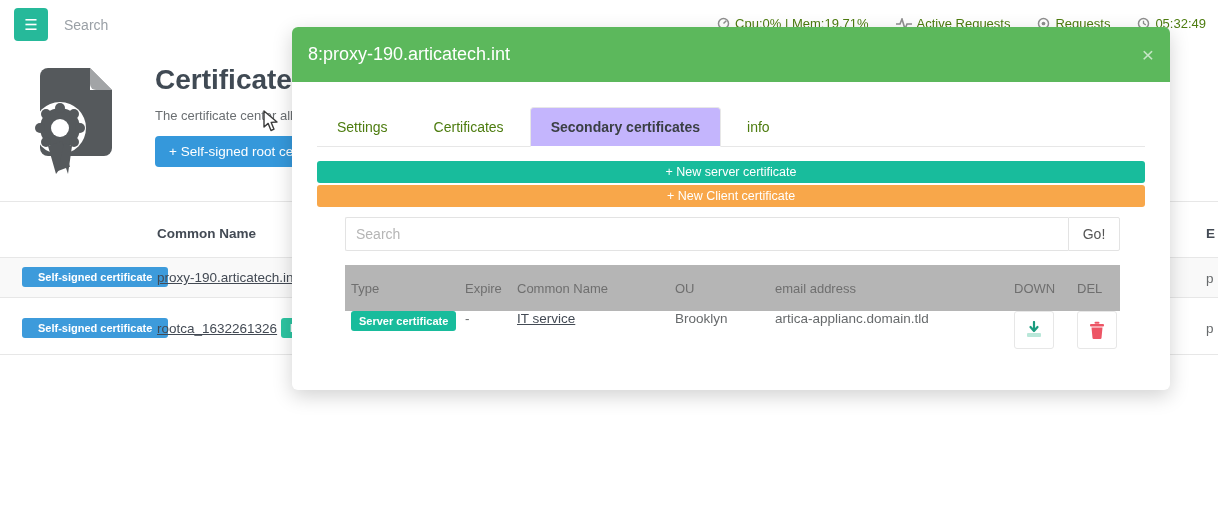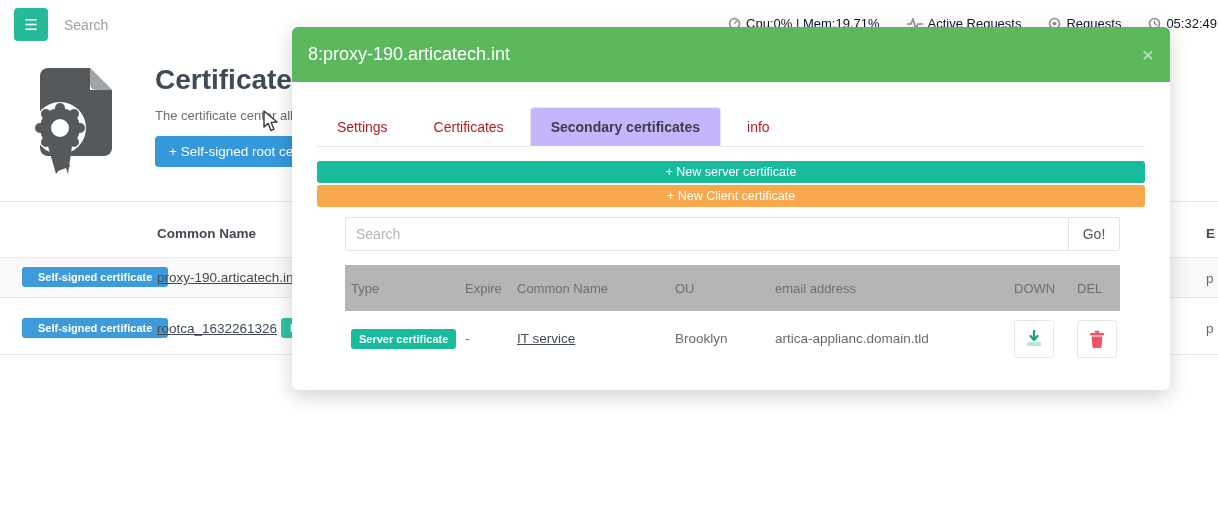--- a/index.html
+++ b/index.html
@@ -19,22 +19,22 @@
     background:#26b99a; border:none; border-radius:4px; color:#fff;
     font-size:15px; line-height:33px; text-align:center; cursor:pointer;
   }
   .topbar-search {
     position:absolute; left:64px; top:13px; width:200px; height:24px;
     border:none; outline:none; font-size:14px; color:#555;
     font-family:"Liberation Sans",sans-serif;
   }
   .topbar-search::placeholder { color:#9aa0a6; }
   .topbar-stats {
-    position:absolute; right:1px; top:16px; display:flex; gap:27px;
-    color:#0f172a; font-size:13px; white-space:nowrap; align-items:center;
+    position:absolute; right:12px; top:16px; display:flex; gap:27px;
+    color:#4d7c0f; font-size:13px; white-space:nowrap; align-items:center;
   }
   .stat { display:flex; align-items:center; gap:5px; }
   .stat svg { display:block; }
 
   
   .cert-icon { position:absolute; left:30px; top:66px; }
   .page-title {
     position:absolute; left:155px; top:64px; font-size:28px; font-weight:bold;
     color:#404a54; white-space:nowrap;
   }
@@ -82,21 +82,21 @@
   }
   .modal-title { padding-left:16px; line-height:55px; color:#fff; font-size:18px; }
   .modal-close {
     position:absolute; right:16px; top:0; height:55px; line-height:50px;
     color:rgba(255,255,255,.65); font-size:21px; background:none; border:none; cursor:pointer;
   }
   .modal-body { padding:25px 25px 0 25px; }
 
   .tabs { display:flex; border-bottom:1px solid #e7e7e7; }
   .tab {
-    padding:11px 20px; font-size:14px; color:#b91c1c; margin-bottom:-1px;
+    padding:11px 20px; font-size:14px; color:#4d7c0f; margin-bottom:-1px;
     margin-right:6px; cursor:pointer; white-space:nowrap; background:none; border:none;
     font-family:"Liberation Sans",sans-serif;
   }
   .tab.active {
     background:#c4b5fd; border:1px solid #e7e7e7; border-bottom:1px solid #fff;
     border-radius:4px 4px 0 0; color:#3a3f44; font-weight:600;
   }
 
   .btn-row { margin-top:14px; display:flex; gap:2px;flex-direction:column; }
   .btn-cert {
@@ -118,21 +118,21 @@
     font-size:14px; color:#555; cursor:pointer; border-radius:0 2px 2px 0;
     font-family:"Liberation Sans",sans-serif;
   }
 
   .cert-table { margin-left:28px; margin-top:14px; width:775px; }
   .thead { display:flex; background:#b5b5b5; height:46px; align-items:center; }
   .thead .cell { color:#6f6f6f; font-size:13px; }
   .cell { padding-left:6px; }
   .c1{width:114px} .c2{width:52px} .c3{width:158px} .c4{width:100px}
   .c5{width:239px} .c6{width:63px} .c7{width:43px}
-  .trow { display:flex; align-items:center; height:55px; background:#fff; }
+  .trow { display:flex; height:55px; background:#fff; }
   .trow .cell { font-size:13.5px; color:#676a6c; }
   .badge-server {
     display:inline-block; background:#18bc9c; color:#fff; font-size:11px;
     font-weight:600; padding:4px 8px; border-radius:3px; white-space:nowrap;
   }
   .row-link { color:#434a54; text-decoration:underline; cursor:pointer; }
   .icon-btn {
     width:40px; height:38px; border:1px solid #e7e7e7; border-radius:3px;
     background:#fff; cursor:pointer; display:flex; align-items:center; justify-content:center;
   }

